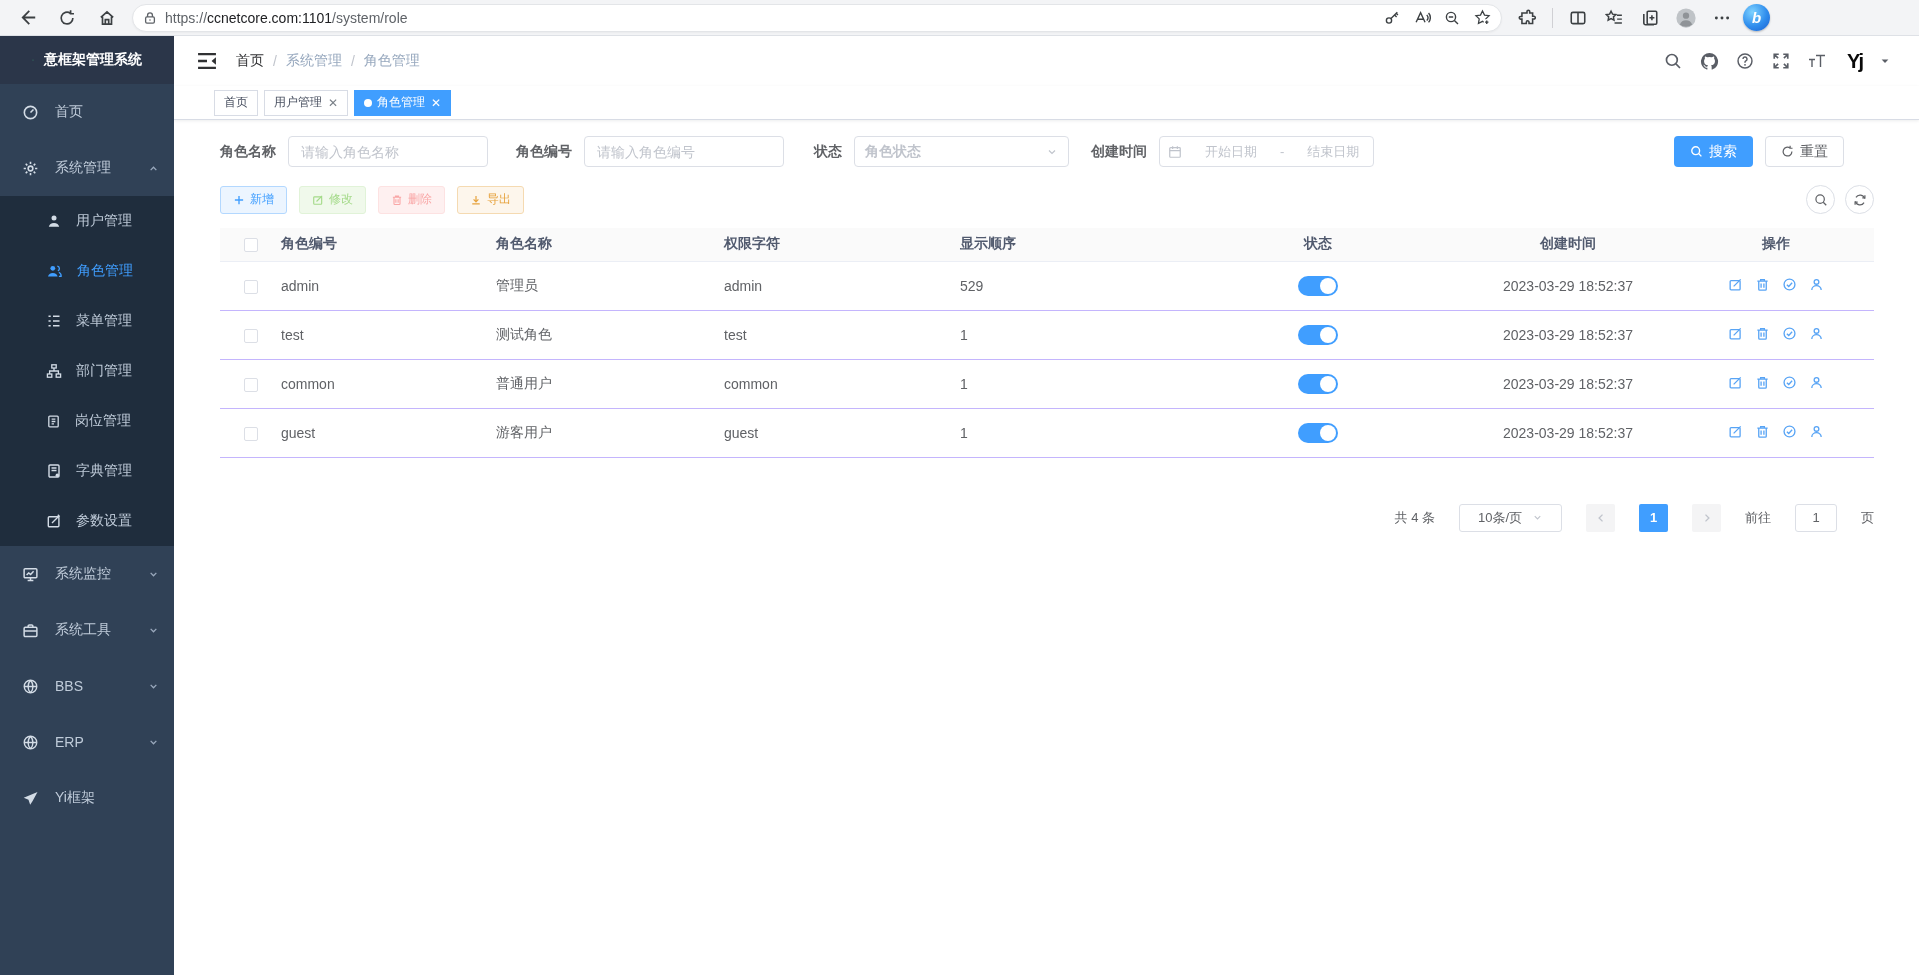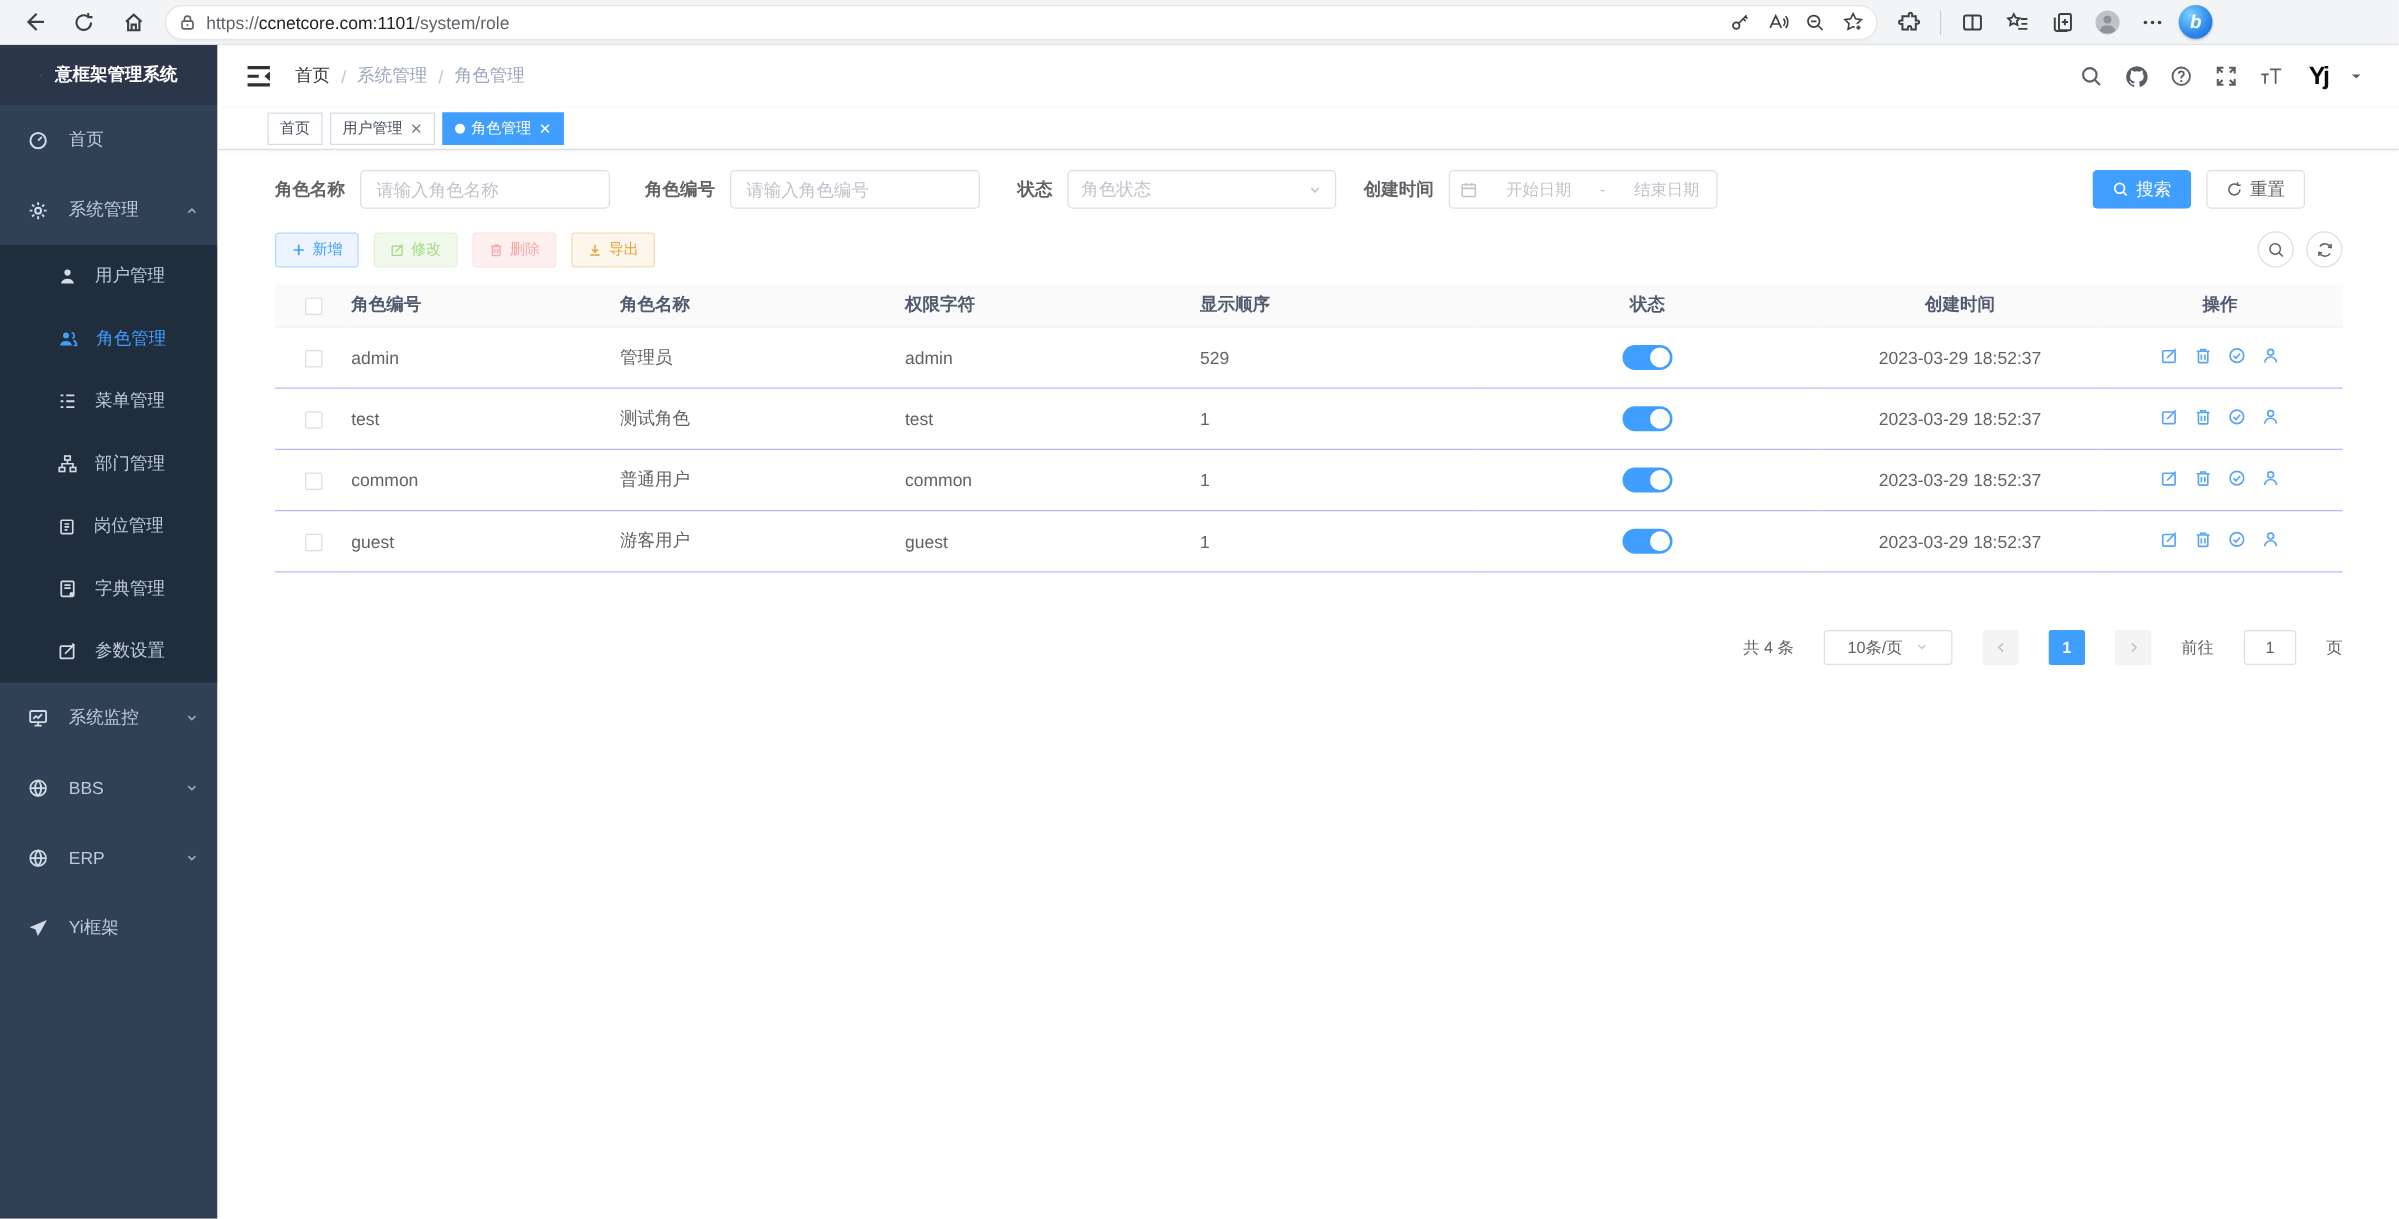--- a/index.html
+++ b/index.html
@@ -55,21 +55,21 @@
   .tag.active .x { color:#fff; }
   .tag .dot { width:8px; height:8px; border-radius:50%; background:#fff; }
 
   
   .content { padding:14px 45px 0 46px; flex:1 1 auto; }
 
   .filter-row { display:flex; align-items:center; margin-top:2px; }
   .flabel { font-size:14px; font-weight:bold; color:#606266; margin-right:12px; white-space:nowrap; }
   .tinput { width:200px; height:31px; border:1px solid #dcdfe6; border-radius:4px; padding:0 12px; font-size:14px; color:#303133; outline:none; font-family:inherit; }
   .tinput::placeholder { color:#c0c4cc; }
-  .sel { width:215px; height:31px; border:1px solid #dcdfe6; border-radius:4px; display:flex; align-items:center; padding:0 10px; cursor:pointer; }
+  .sel { width:215px; height:31px; border:1px solid #dcdfe6; border-radius:4px; display:flex; align-items:center; padding:0 10px; cursor:pointer;font-weight:bold; }
   .sel .ph { color:#c0c4cc; font-size:14px; flex:1; }
   .sel .sc { color:#c0c4cc; }
   .daterange { width:215px; height:31px; border:1px solid #dcdfe6; border-radius:4px; display:flex; align-items:center; padding:0 8px; gap:23px; cursor:pointer; }
   .daterange .ph { color:#c0c4cc; font-size:13px; }
   .daterange .dsep { color:#c0c4cc; font-size:13px; }
   .gap1 { width:28px; } .gap2 { width:30px; } .gap3 { width:22px; }
   .btn { height:31px; border-radius:4px; display:inline-flex; align-items:center; justify-content:center; gap:6px; font-size:14px; cursor:pointer; border:1px solid transparent; padding:0 15px; white-space:nowrap; }
   .btn-search { background:#409eff; color:#fff; margin-left:300px;justify-content:center; }
   .btn-reset { background:#fff; color:#606266; border-color:#dcdfe6; margin-left:12px; }
 
@@ -289,20 +289,30 @@
             </svg>
           <span>参数设置</span>
         </div>
       </div>
       <div class="mitem">
         <svg class="micon" width="17" height="17" viewBox="0 0 16 16" fill="none" stroke="currentColor" stroke-width="1.4">
             <rect x="2" y="2.6" width="12" height="8.4" rx="1"></rect>
             <path d="M4.3 8.5l2-2 1.8 1.4 2.8-2.9M8 11v2.2M5.3 13.6h5.4"></path>
           </svg>
         <span>系统监控</span>
+        <svg class="chev" width="13" height="13" viewBox="0 0 16 16" fill="none" stroke="currentColor" stroke-width="1.6">
+            <path d="M4.5 6l3.5 3.5L11.5 6"></path>
+          </svg>
+      </div>
+      <div class="mitem">
+        <svg class="micon" width="17" height="17" viewBox="0 0 16 16" fill="none" stroke="currentColor" stroke-width="1.4">
+            <rect x="2" y="5" width="12" height="8.6" rx="1"></rect>
+            <path d="M5.8 5V3.9a1.1 1.1 0 0 1 1.1-1.1h2.2a1.1 1.1 0 0 1 1.1 1.1V5M2 8.5h12"></path>
+          </svg>
+        <span>系统工具</span>
         <svg class="chev" width="13" height="13" viewBox="0 0 16 16" fill="none" stroke="currentColor" stroke-width="1.6">
             <path d="M4.5 6l3.5 3.5L11.5 6"></path>
           </svg>
       </div>
       <div class="mitem">
         <svg class="micon" width="17" height="17" viewBox="0 0 16 16" fill="none" stroke="currentColor" stroke-width="1.3">
             <circle cx="8" cy="8" r="5.9"></circle>
             <path d="M2.1 8h11.8M8 2.1C4.9 5.5 4.9 10.5 8 13.9M8 2.1c3.1 3.4 3.1 8.4 0 11.8"></path>
           </svg>
         <span>BBS</span>

